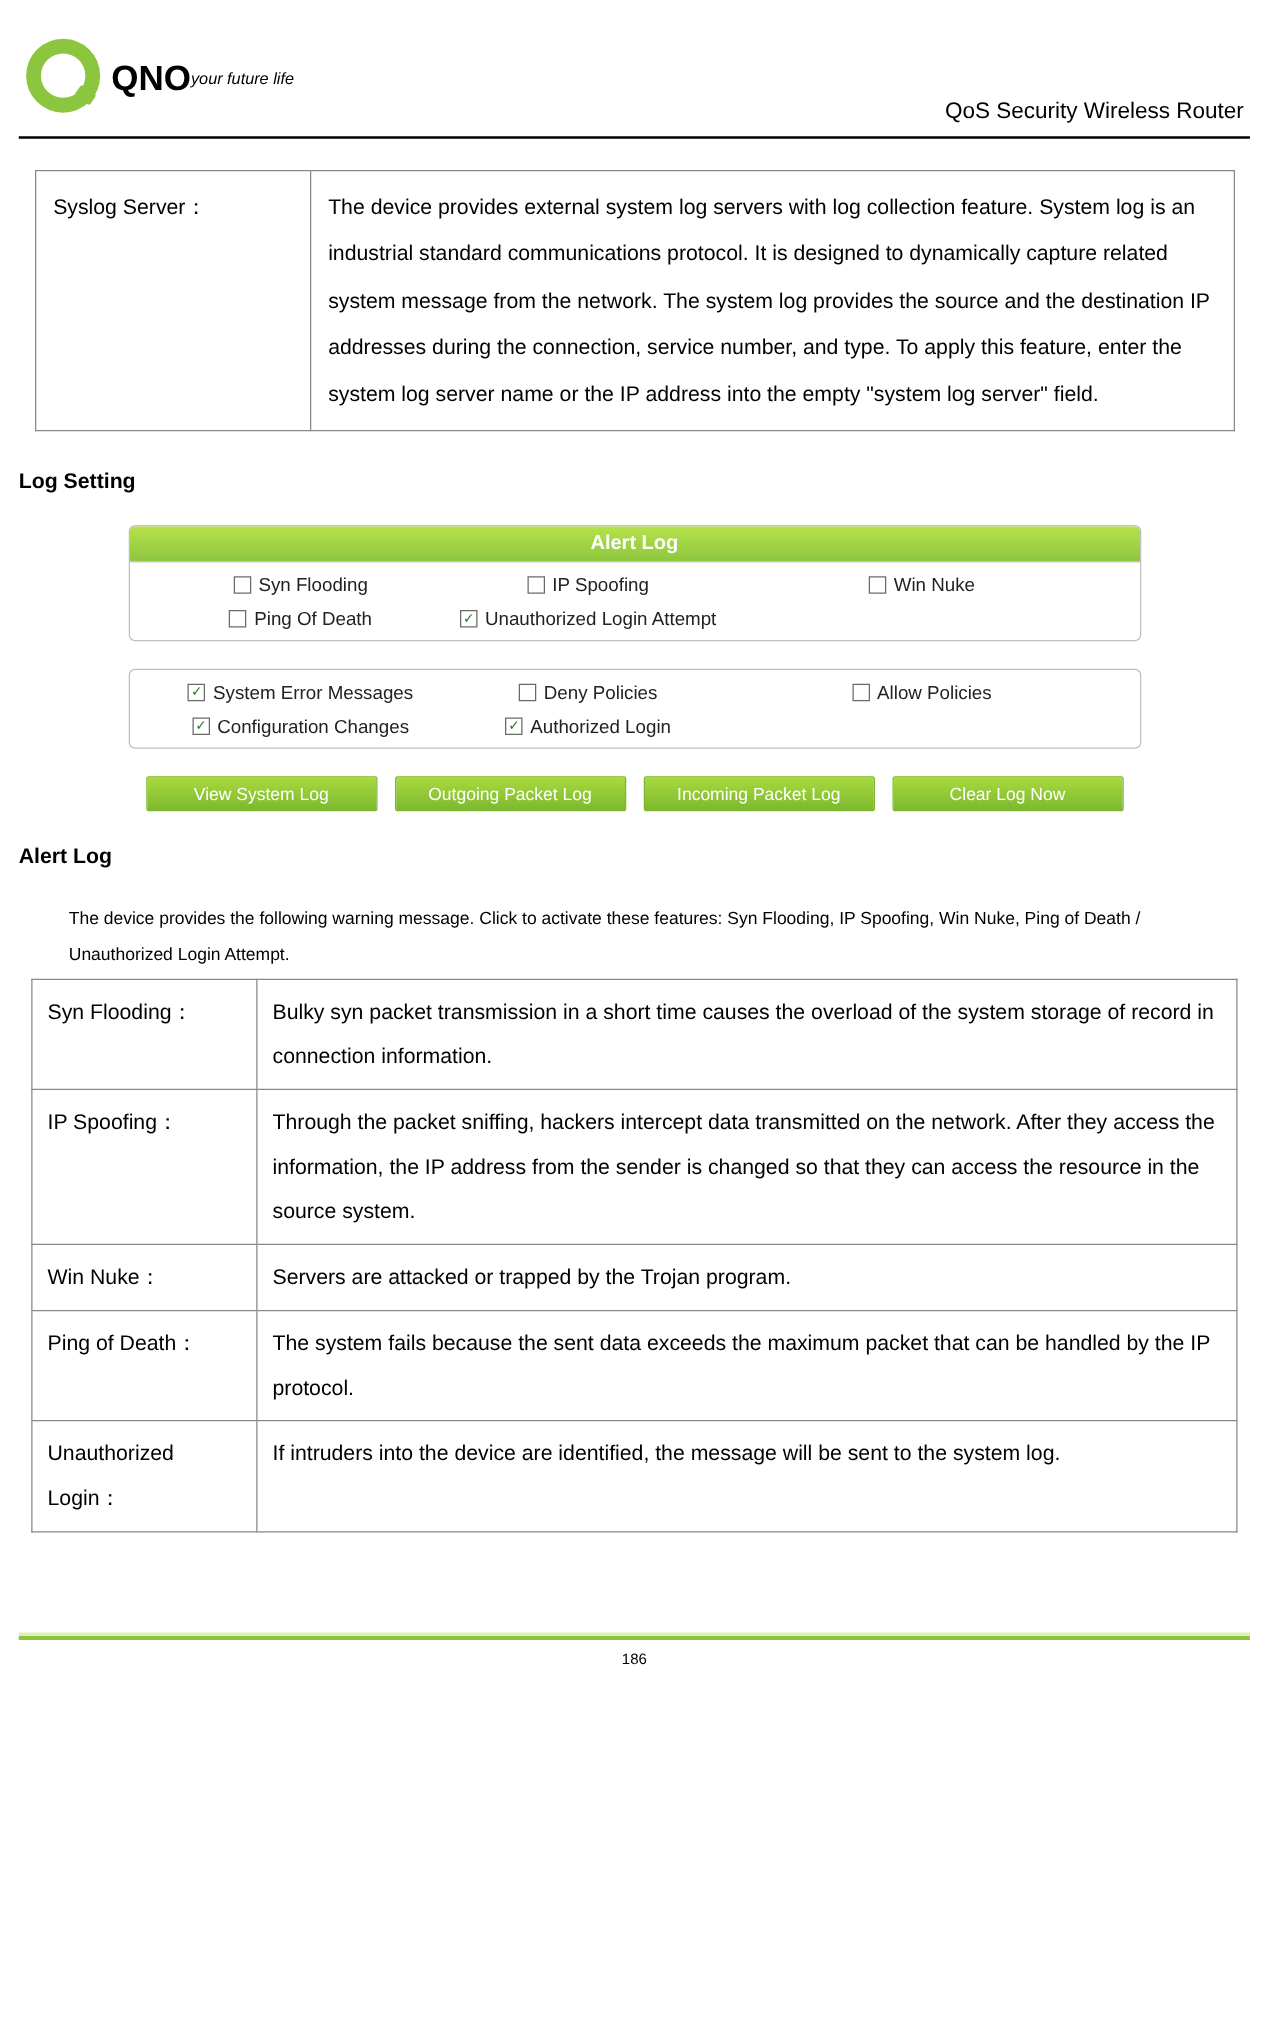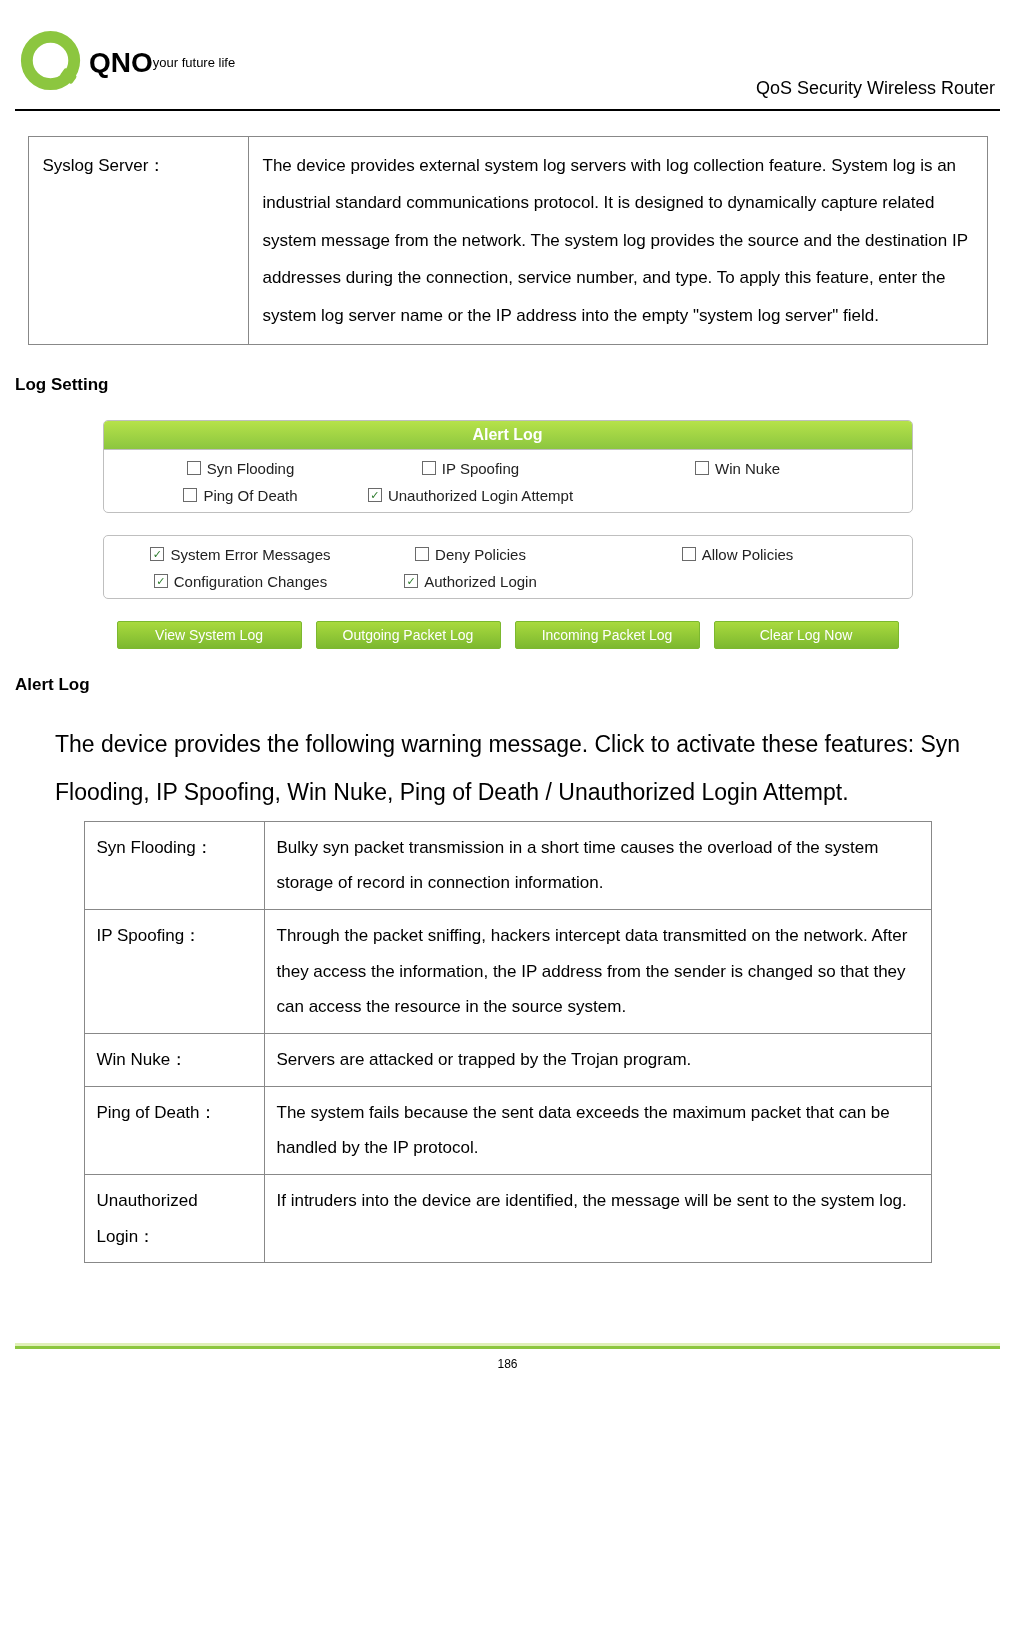--- a/index.html
+++ b/index.html
@@ -40,20 +40,21 @@
   .logo-qno {
     font-family: "Arial Black", Arial, sans-serif;
     font-weight: 900;
     font-size: 28px;
     letter-spacing: 0;
     color: #000;
   }
   .logo-tag {
     font-size: 13px;
     color: #000;
+    font-style: italic;
   }
   .header-title {
     font-size: 18px;
     padding-right: 5px;
     padding-bottom: 2px;
   }
   table.desc {
     border-collapse: collapse;
     width: 960px;
     margin: 0 auto 30px auto;
@@ -128,39 +129,39 @@
     color: #fff;
     border: 1px solid #7cb82f;
     border-radius: 2px;
     font-size: 14px;
     padding: 5px 0;
     width: 185px;
     text-align: center;
     cursor: pointer;
   }
   .body-text {
-    font-size: 23px;
+    font-size: 14px;
     line-height: 2.1;
     margin: 14px 10px 4px 40px;
   }
   .footer-bar {
     margin-top: 80px;
     height: 6px;
     width: 100%;
     background: linear-gradient(to bottom,
       #e0f0b8 0%, #e0f0b8 50%, #8cc63f 50%, #8cc63f 100%);
   }
   .page-num {
     text-align: center;
     font-size: 12px;
     margin-top: 8px;
   }
   .mini-table {
     border-collapse: collapse;
-    width: 848px;
+    width: 965px;
     margin: 0 auto;
   }
   .mini-table td {
     border: 1px solid #888;
     padding: 8px 12px;
     vertical-align: top;
     line-height: 2.1;
     font-size: 17px;
   }
   .mini-table td.term { width: 180px; }

